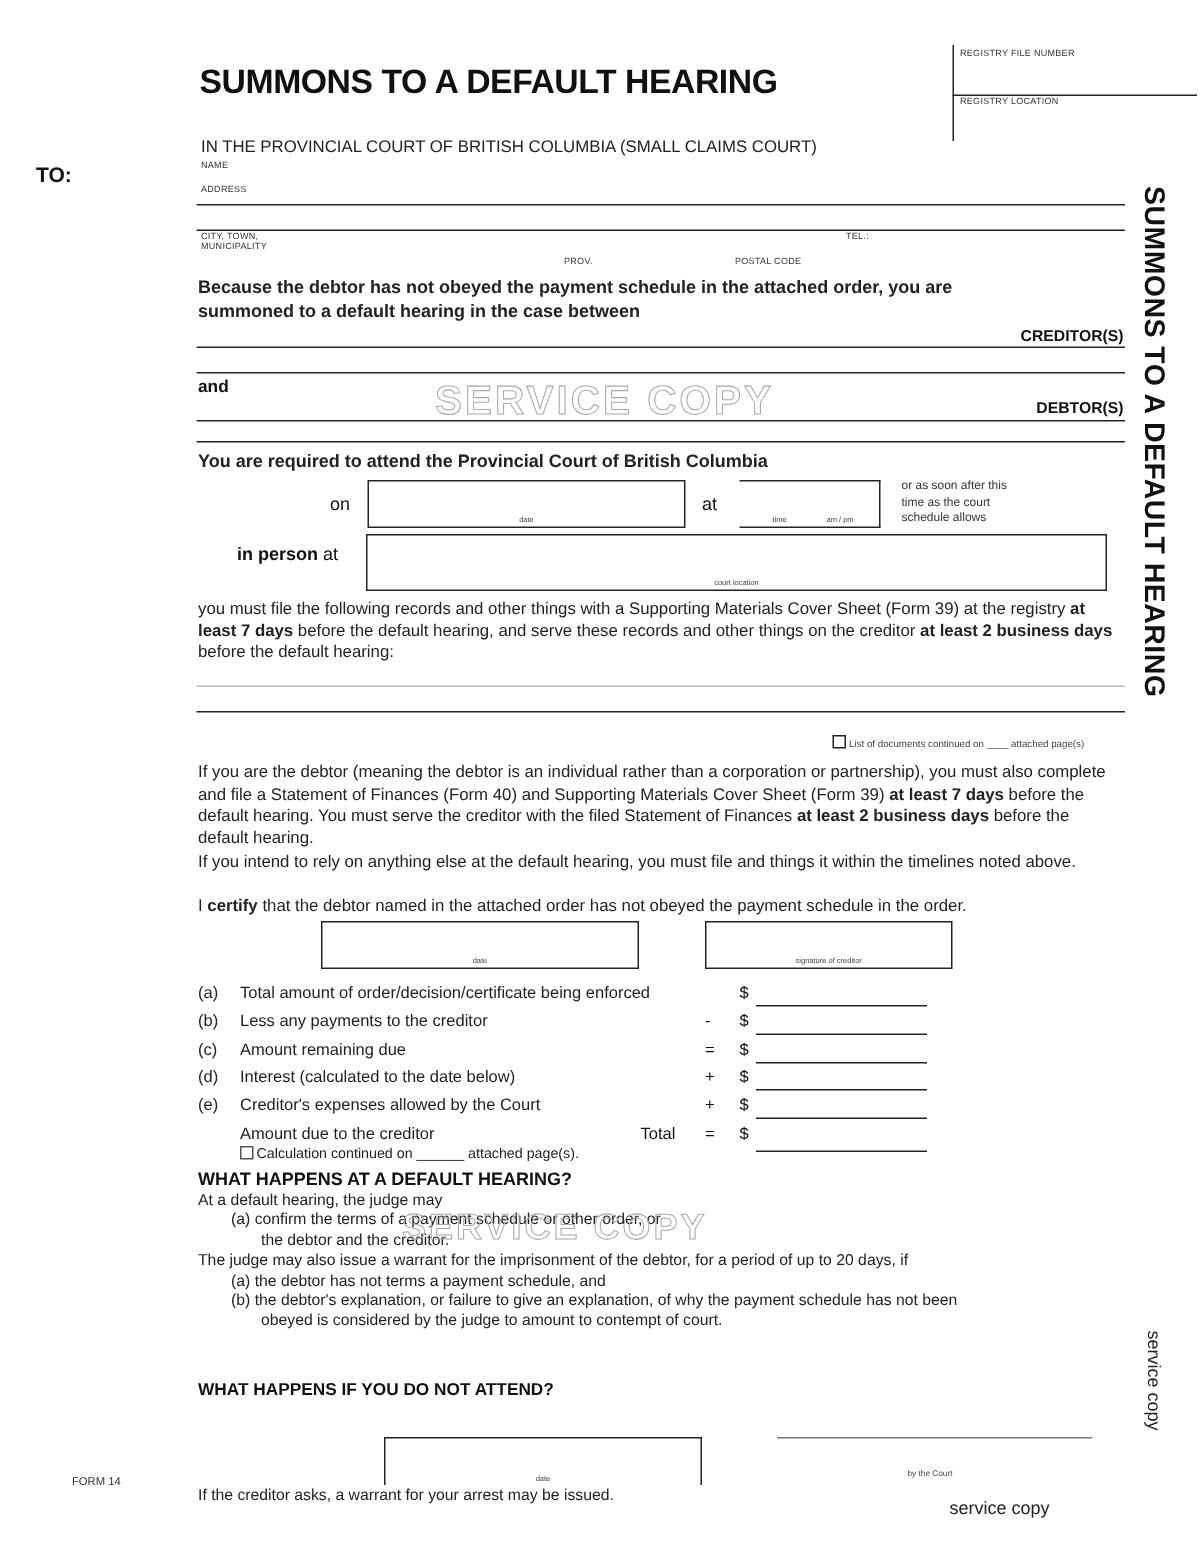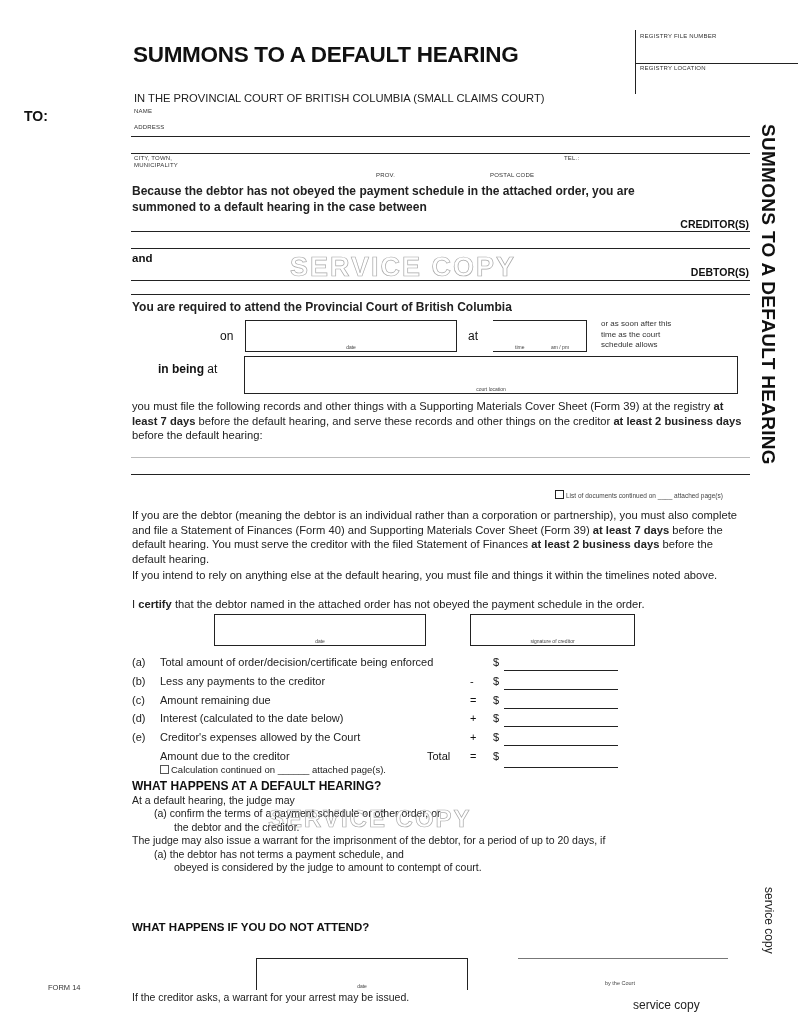--- a/index.html
+++ b/index.html
@@ -77,21 +77,21 @@
 <div class="box" style="left:493px;top:320px;width:94px;height:32px;border-left:none;">
   <div class="abs" style="bottom:1px;left:22px;font-size:5px;color:#444;">time</div>
   <div class="abs" style="bottom:1px;left:58px;font-size:5px;color:#444;">am / pm</div>
 </div>
 <div class="abs" style="left:601px;top:319px;font-size:8px;line-height:10.5px;color:#333;">
   <div>or as soon after this</div>
   <div>time as the court</div>
   <div>schedule allows</div>
 </div>
 <div class="abs" style="left:158px;top:362px;font-size:12px;">
-  <span class="bold">in being</span><span> at</span>
+  <span class="bold">in person</span><span> at</span>
 </div>
 <div class="box" style="left:244px;top:356px;width:494px;height:38px;">
   <div class="cap">court location</div>
 </div>
 
 <div class="abs body-text" style="left:132px;top:399px;width:615px;">
   <span>you must file the following records and other things with a Supporting Materials Cover Sheet (Form 39) at the registry </span><span class="bold">at least 7 days</span><span> before the default hearing, and serve these records and other things on the creditor </span><span class="bold">at least 2 business days</span><span> before the default hearing:</span>
 </div>
 <div class="abs" style="left:131px;top:452px;width:619px;height:20px;"></div>
 <div class="hline light" style="left:131px;top:457px;width:619px;"></div>
@@ -166,20 +166,21 @@
   <span class="checkbox sm"></span><span>Calculation continued on ______ attached page(s).</span>
 </div>
 
 <div class="abs" style="left:132px;top:779px;font-size:12px;font-weight:bold;color:#111;">WHAT HAPPENS AT A DEFAULT HEARING?</div>
 <div class="abs" style="left:132px;top:794px;width:620px;font-size:10.5px;line-height:13.4px;color:#222;">
   <div>At a default hearing, the judge may</div>
   <div style="padding-left:22px;">(a)  confirm the terms of a payment schedule or other order, or</div>
   <div style="padding-left:42px;">the debtor and the creditor.</div>
   <div style="white-space:nowrap;">The judge may also issue a warrant for the imprisonment of the debtor, for a period of up to 20 days, if</div>
   <div style="padding-left:22px;">(a)  the debtor has not terms a payment schedule, and</div>
+  <div style="padding-left:22px;white-space:nowrap;">(b)  the debtor's explanation, or failure to give an explanation, of why the payment schedule has not been</div>
   <div style="padding-left:42px;">obeyed is considered by the judge to amount to contempt of court.</div>
 </div>
 <div class="watermark" style="left:268px;top:805px;font-size:24px;">SERVICE COPY</div>
 
 <div class="abs" style="left:132px;top:921px;font-size:11.5px;font-weight:bold;color:#111;">WHAT HAPPENS IF YOU DO NOT ATTEND?</div>
 <div class="abs" style="left:132px;top:991px;font-size:10.5px;color:#222;">If the creditor asks, a warrant for your arrest may be issued.</div>
 <div class="box" style="left:256px;top:958px;width:212px;height:32px;border-bottom:none;">
   <div class="cap">date</div>
 </div>
 <div class="hline" style="left:518px;top:958px;width:210px;border-top-color:#777;"></div>

